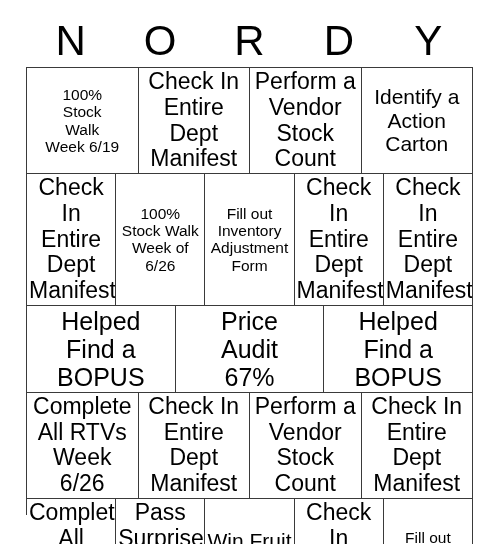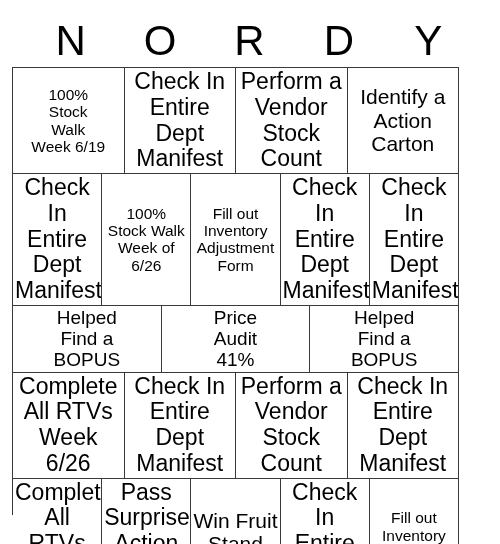--- a/index.html
+++ b/index.html
@@ -40,21 +40,21 @@
     font-size: 42px;
     line-height: 1;
     font-weight: 400;
     letter-spacing: 0px;
     color: #000000;
   }
 
   
   .bingo-grid {
     position: absolute;
-    left: 12px;
+    left: 26px;
     top: 67px;
     width: 447px;
     height: 448px;
     box-sizing: border-box;
     border-left: 1px solid #3a3a3a;
     border-top: 1px solid #3a3a3a;
     display: flex;
     flex-direction: column;
   }
   .bingo-row {
@@ -80,21 +80,21 @@
     width: 100%;
     line-height: 1.12;
     white-space: pre-line;
     word-break: normal;
   }
 
   
   .sz-sm  { font-size: 15.5px; }
   .sz-md  { font-size: 23px; }
   .sz-lg  { font-size: 21px; }
-  .sz-xl  { font-size: 19px; }
+  .sz-xl  { font-size: 25px; }
 </style>
 </head>
 <body>
 
 <div class="bingo-page">
 
   <div class="bingo-header">
     <div class="header-letter">N</div>
     <div class="header-letter">O</div>
     <div class="header-letter">R</div>
@@ -165,21 +165,21 @@
 
     <div class="bingo-row">
       <div class="bingo-cell">
           <span class="cell-text sz-xl">Helped
 Find a
 BOPUS</span>
         </div>
       <div class="bingo-cell">
           <span class="cell-text sz-xl">Price
 Audit
-41%</span>
+67%</span>
         </div>
       <div class="bingo-cell">
           <span class="cell-text sz-xl">Helped
 Find a
 BOPUS</span>
         </div>
     </div>
 
     <div class="bingo-row">
       <div class="bingo-cell">

